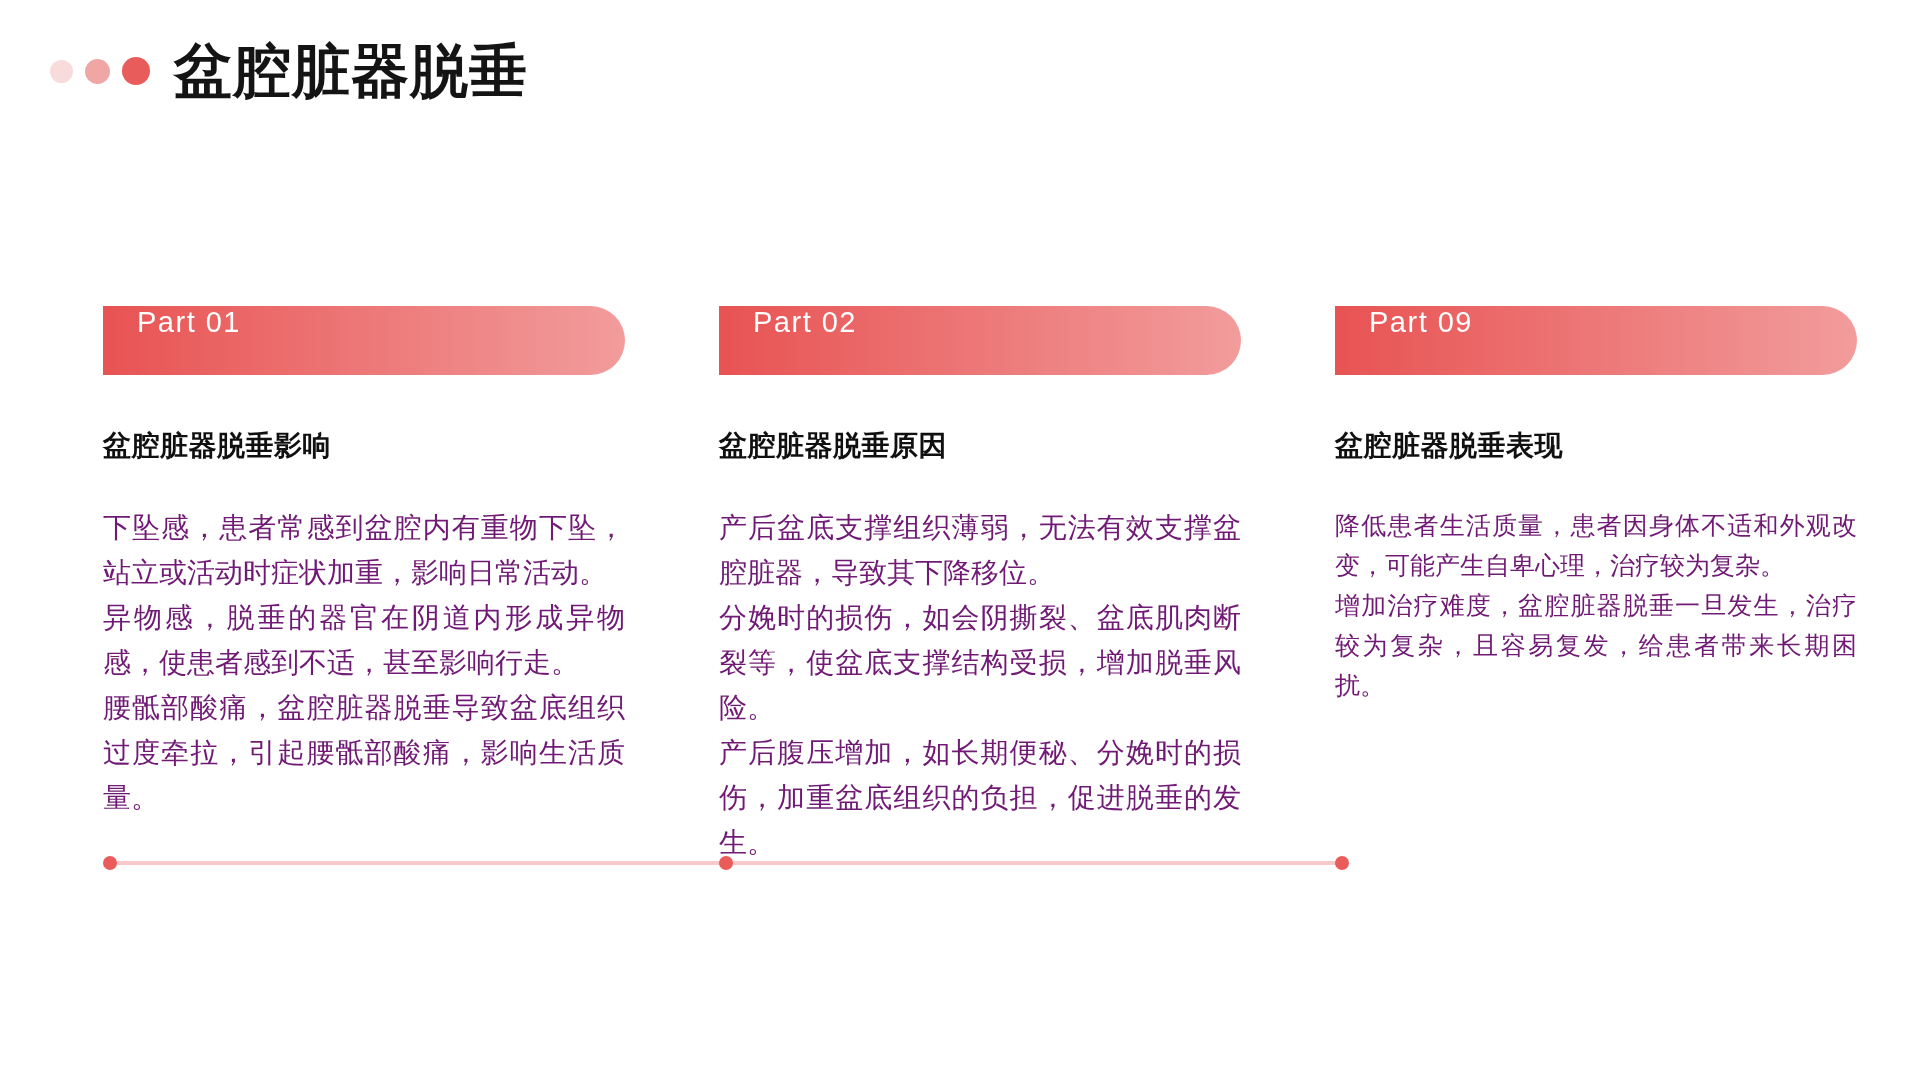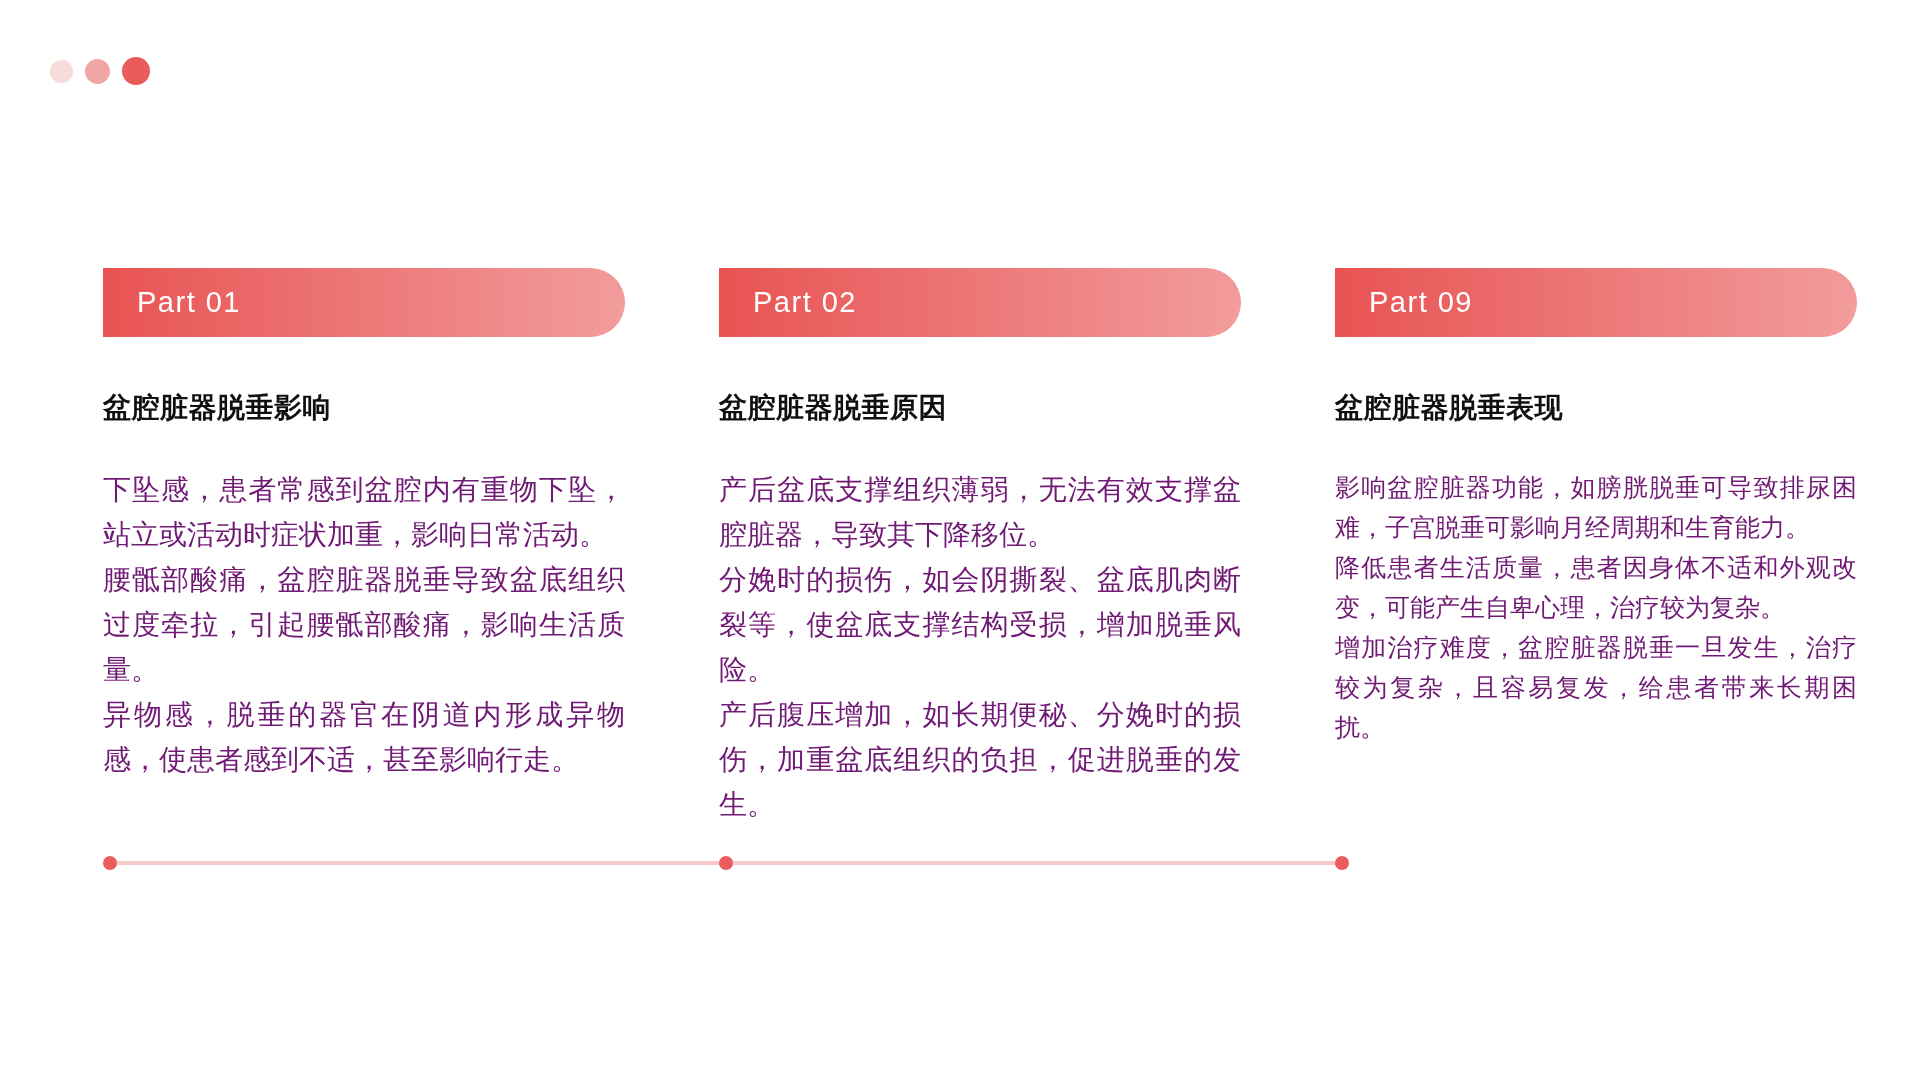--- a/index.html
+++ b/index.html
@@ -46,22 +46,22 @@
     width: 1754px;
     display: flex;
     gap: 94px;
   }
   .column { width: 522px; }
   .part-banner {
     height: 69px;
     border-radius: 0 34.5px 34.5px 0;
     background: linear-gradient(90deg, #e85353 0%, #f29c9c 100%);
     display: flex;
-    align-items: center;
     padding-left: 34px;
+    margin-top: 38px;
   }
   .part-label {
     color: #ffffff;
     font-size: 29px;
     font-weight: 400;
     letter-spacing: 1.5px;
   }
   .col-heading {
     margin-top: 52px;
     font-size: 28px;
@@ -112,33 +112,34 @@
 </style>
 </head>
 <body>
 
 <div class="title-row">
   <div class="decor-dots">
     <span class="decor-dot d1"></span>
     <span class="decor-dot d2"></span>
     <span class="decor-dot d3"></span>
   </div>
+  <h1 class="slide-title">盆腔脏器脱垂</h1>
 </div>
 
 <div class="columns">
 
   <div class="column">
     <div class="part-banner">
       <span class="part-label">Part 01</span>
     </div>
     <h2 class="col-heading">盆腔脏器脱垂影响</h2>
     <div class="col-body">
       <p>下坠感，患者常感到盆腔内有重物下坠，站立或活动时症状加重，影响日常活动。</p>
+      <p>异物感，脱垂的器官在阴道内形成异物感，使患者感到不适，甚至影响行走。</p>
       <p>腰骶部酸痛，盆腔脏器脱垂导致盆底组织过度牵拉，引起腰骶部酸痛，影响生活质量。</p>
-      <p>异物感，脱垂的器官在阴道内形成异物感，使患者感到不适，甚至影响行走。</p>
     </div>
   </div>
 
   <div class="column">
     <div class="part-banner">
       <span class="part-label">Part 02</span>
     </div>
     <h2 class="col-heading">盆腔脏器脱垂原因</h2>
     <div class="col-body">
       <p>产后盆底支撑组织薄弱，无法有效支撑盆腔脏器，导致其下降移位。</p>
@@ -146,21 +147,20 @@
       <p>产后腹压增加，如长期便秘、分娩时的损伤，加重盆底组织的负担，促进脱垂的发生。</p>
     </div>
   </div>
 
   <div class="column small-text">
     <div class="part-banner">
       <span class="part-label">Part 09</span>
     </div>
     <h2 class="col-heading">盆腔脏器脱垂表现</h2>
     <div class="col-body">
-      <p>影响盆腔脏器功能，如膀胱脱垂可导致排尿困难，子宫脱垂可影响月经周期和生育能力。</p>
       <p>降低患者生活质量，患者因身体不适和外观改变，可能产生自卑心理，治疗较为复杂。</p>
       <p>增加治疗难度，盆腔脏器脱垂一旦发生，治疗较为复杂，且容易复发，给患者带来长期困扰。</p>
     </div>
   </div>
 
 </div>
 
 <div class="timeline">
   <div class="timeline-line"></div>
   <span class="timeline-dot t1"></span>

